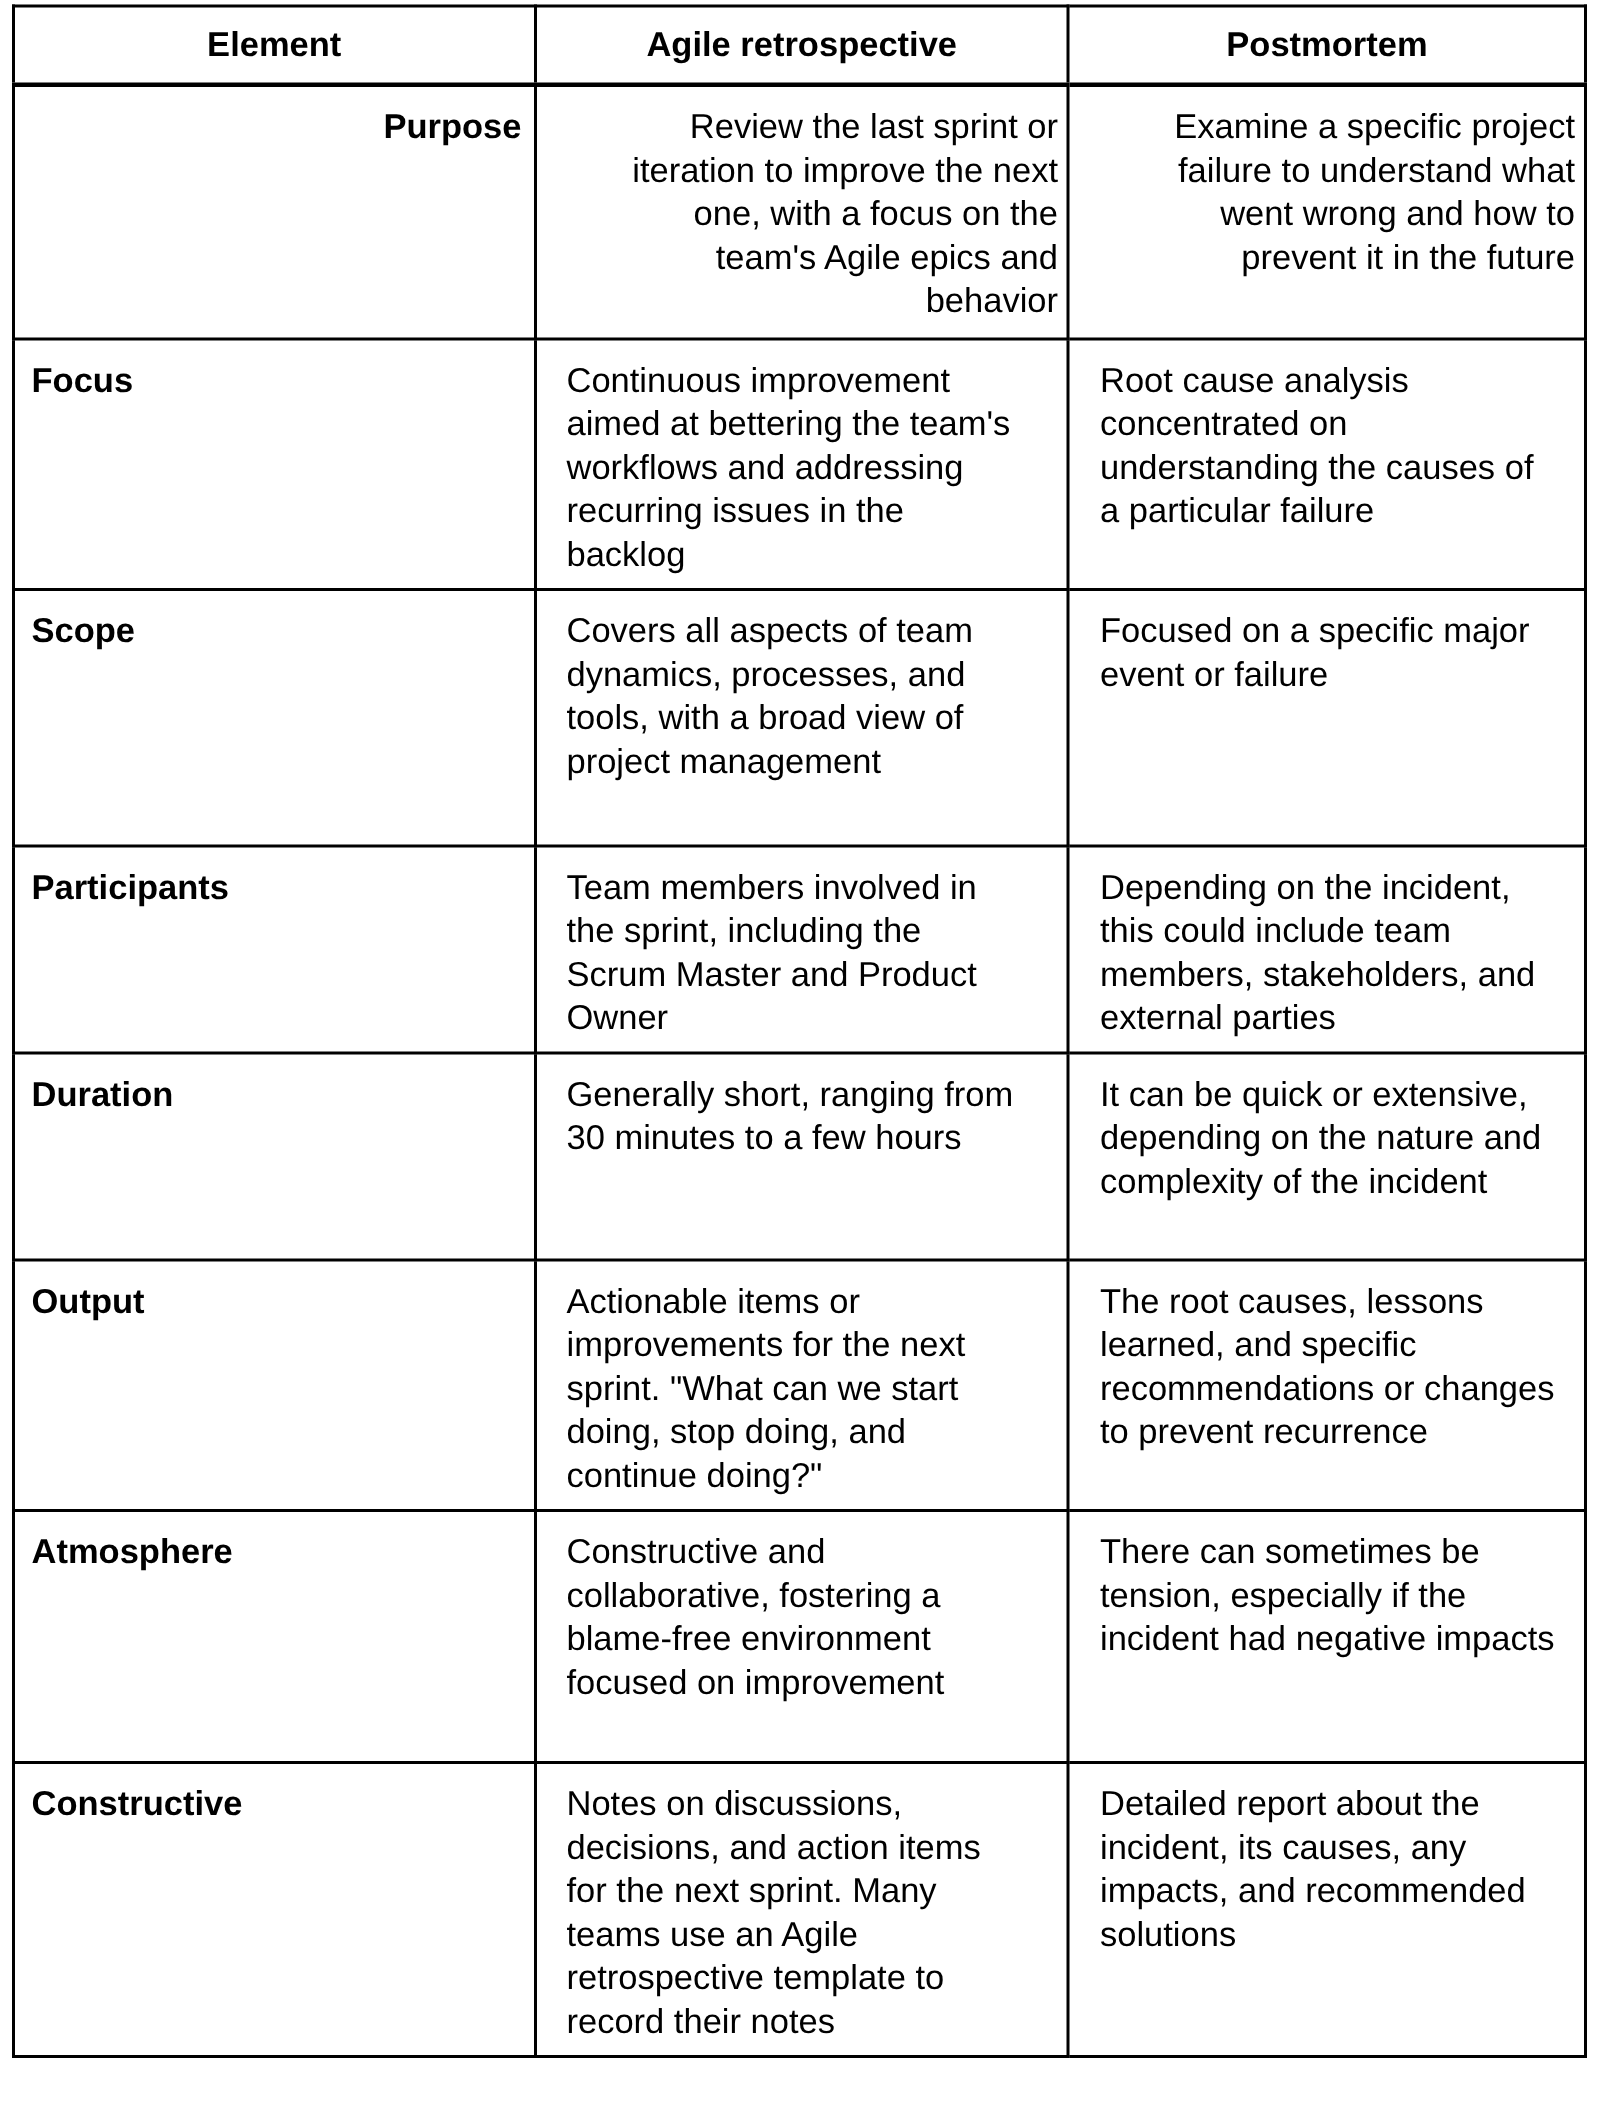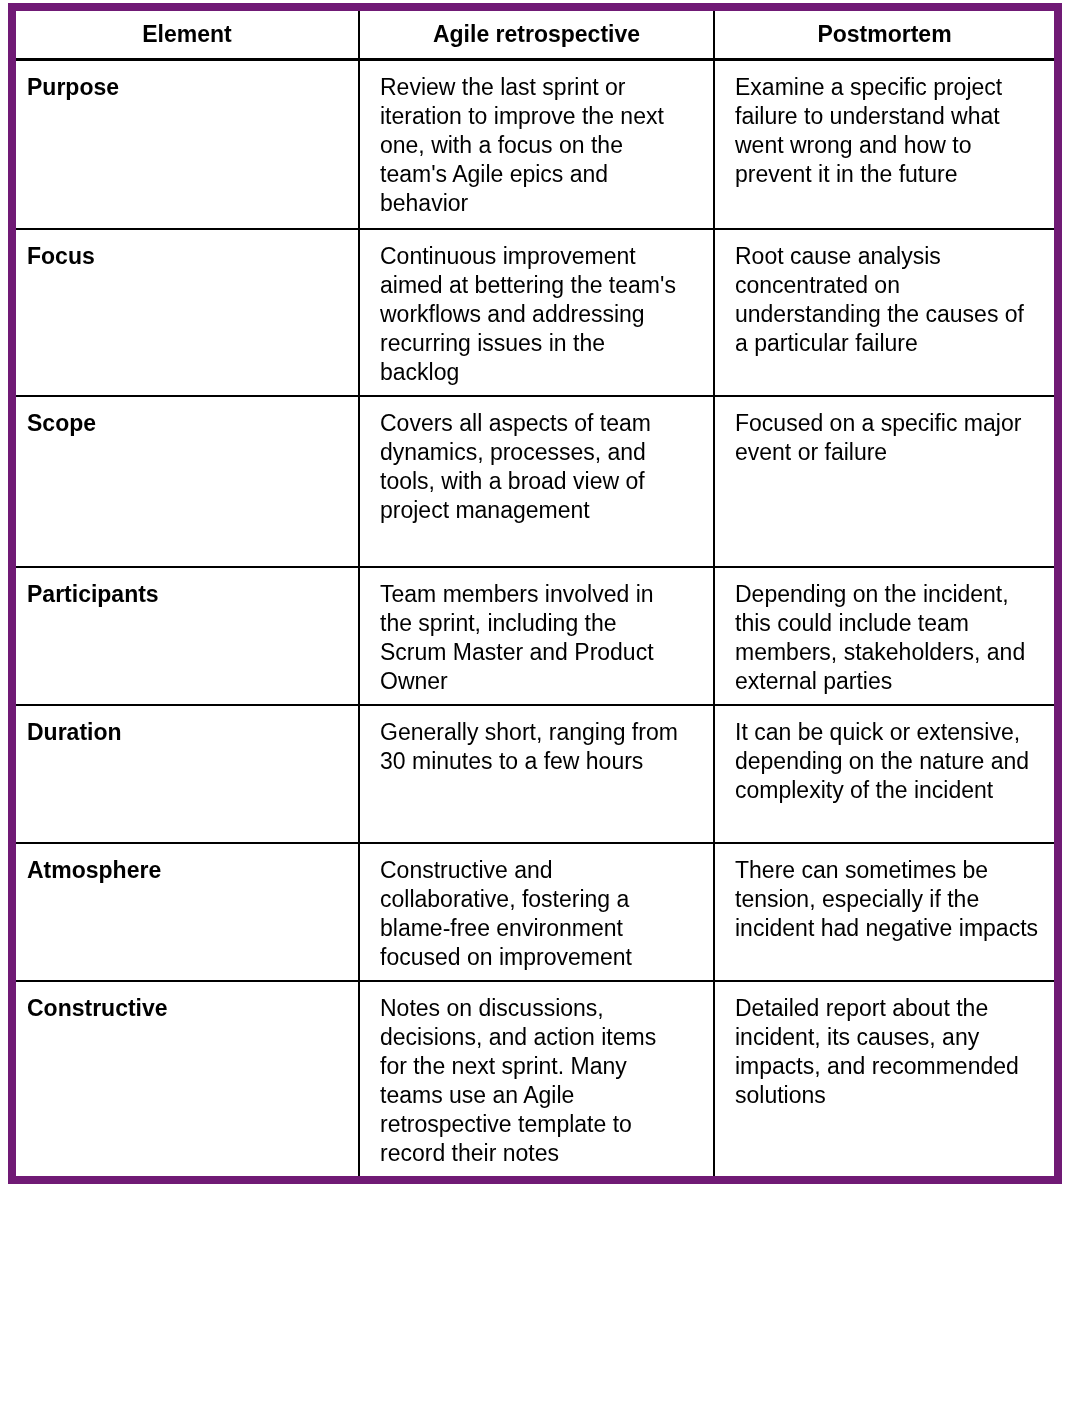--- a/index.html
+++ b/index.html
@@ -14,21 +14,21 @@
     color: #000000;
     overflow: hidden;
   }
   .table-wrap {
     padding: 3px 7px 4px 8px;
   }
   table.compare {
     border-collapse: collapse;
     table-layout: fixed;
     width: 1050px;
-    border: 8px solid #701a75;
+    border: 1px solid #701a75;
   }
   col.c1 { width: 347px; }
   col.c2 { width: 355px; }
   col.c3 { width: 344px; }
   th, td {
     border: 2px solid #000000;
     font-size: 23px;
     line-height: 29px;
     background: #ffffff;
     box-sizing: border-box;
@@ -45,21 +45,21 @@
     vertical-align: top;
   }
   td.el {
     font-weight: bold;
     padding: 12px 8px 8px 11px;
   }
   td.desc {
     padding: 12px 6px 8px 20px;
     white-space: pre-line;
   }
-  tbody tr:nth-child(1) { height: 170px; }
+  tbody tr:nth-child(1) { height: 170px; text-align: right; }
   tbody tr:nth-child(2) { height: 109px; }
   tbody tr:nth-child(3) { height: 171px; }
   tbody tr:nth-child(4) { height: 138px; margin-top: 16px; }
   tbody tr:nth-child(5) { height: 138px; }
   tbody tr:nth-child(6) { height: 112px; }
   tbody tr:nth-child(7) { height: 168px; }
   tbody tr:nth-child(8) { height: 140px; }
   tbody tr:nth-child(9) { height: 197px; }
 </style>
 </head>
@@ -126,20 +126,32 @@
       </tr>
       <tr>
         <td class="el">Duration</td>
         <td class="desc">Generally short, ranging from
 30 minutes to a few hours</td>
         <td class="desc">It can be quick or extensive,
 depending on the nature and
 complexity of the incident</td>
       </tr>
       <tr>
+        <td class="el">Output</td>
+        <td class="desc">Actionable items or
+improvements for the next
+sprint. "What can we start
+doing, stop doing, and
+continue doing?"</td>
+        <td class="desc">The root causes, lessons
+learned, and specific
+recommendations or changes
+to prevent recurrence</td>
+      </tr>
+      <tr>
         <td class="el">Atmosphere</td>
         <td class="desc">Constructive and
 collaborative, fostering a
 blame-free environment
 focused on improvement</td>
         <td class="desc">There can sometimes be
 tension, especially if the
 incident had negative impacts</td>
       </tr>
       <tr>

